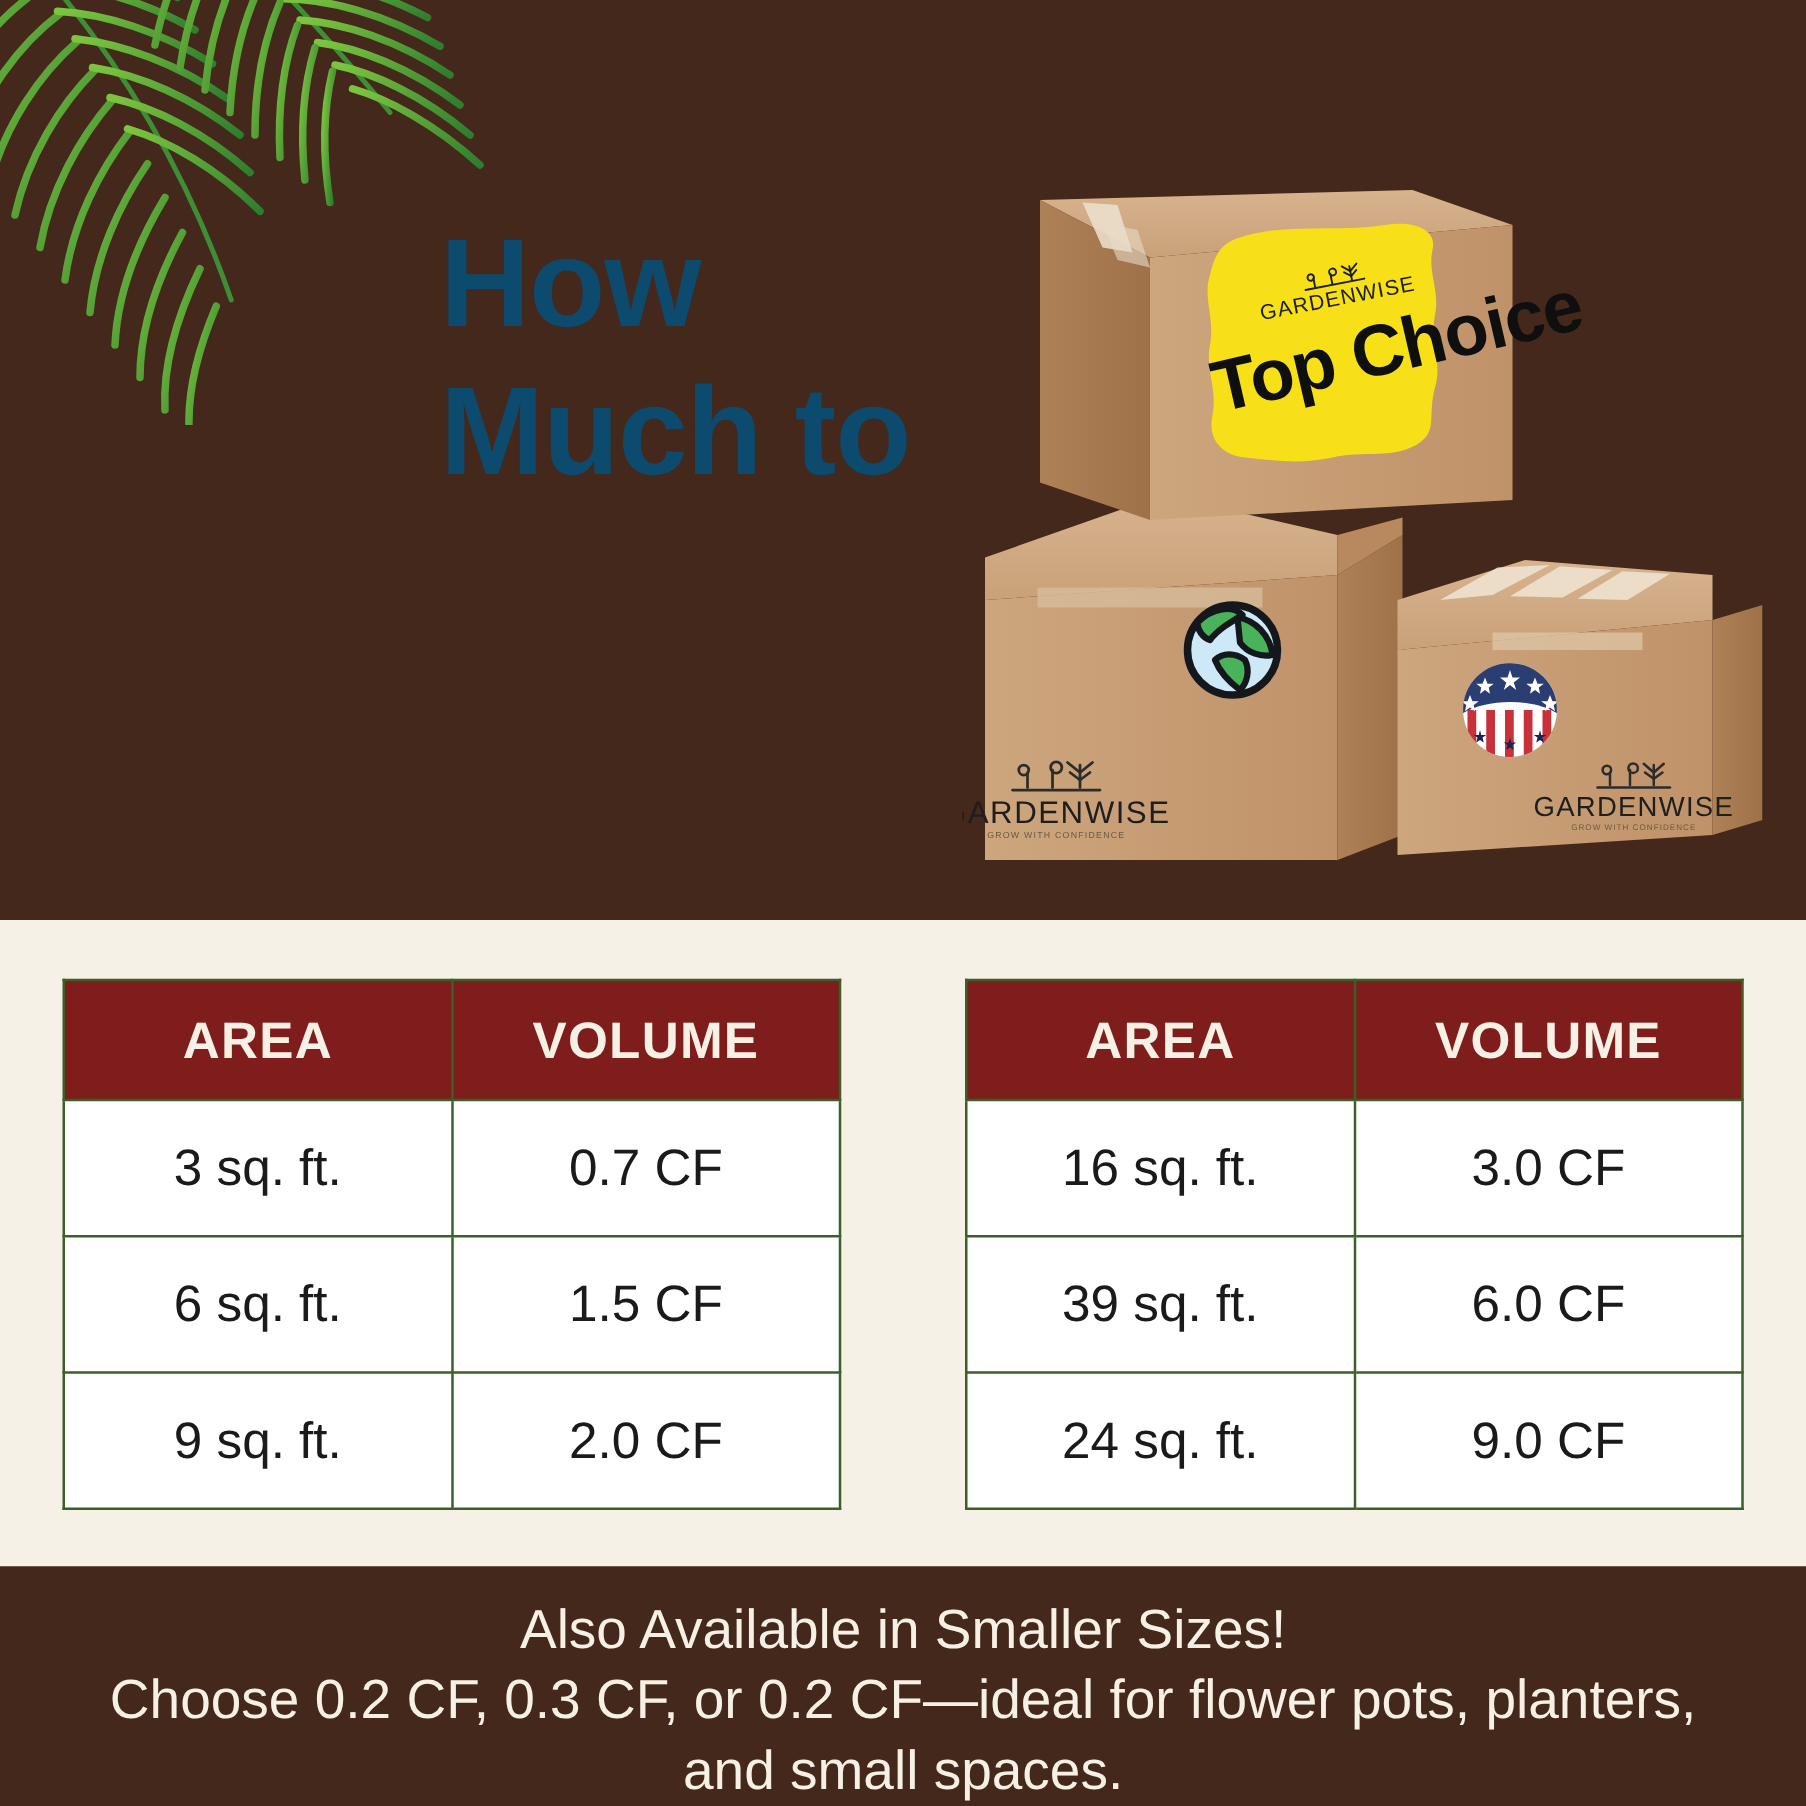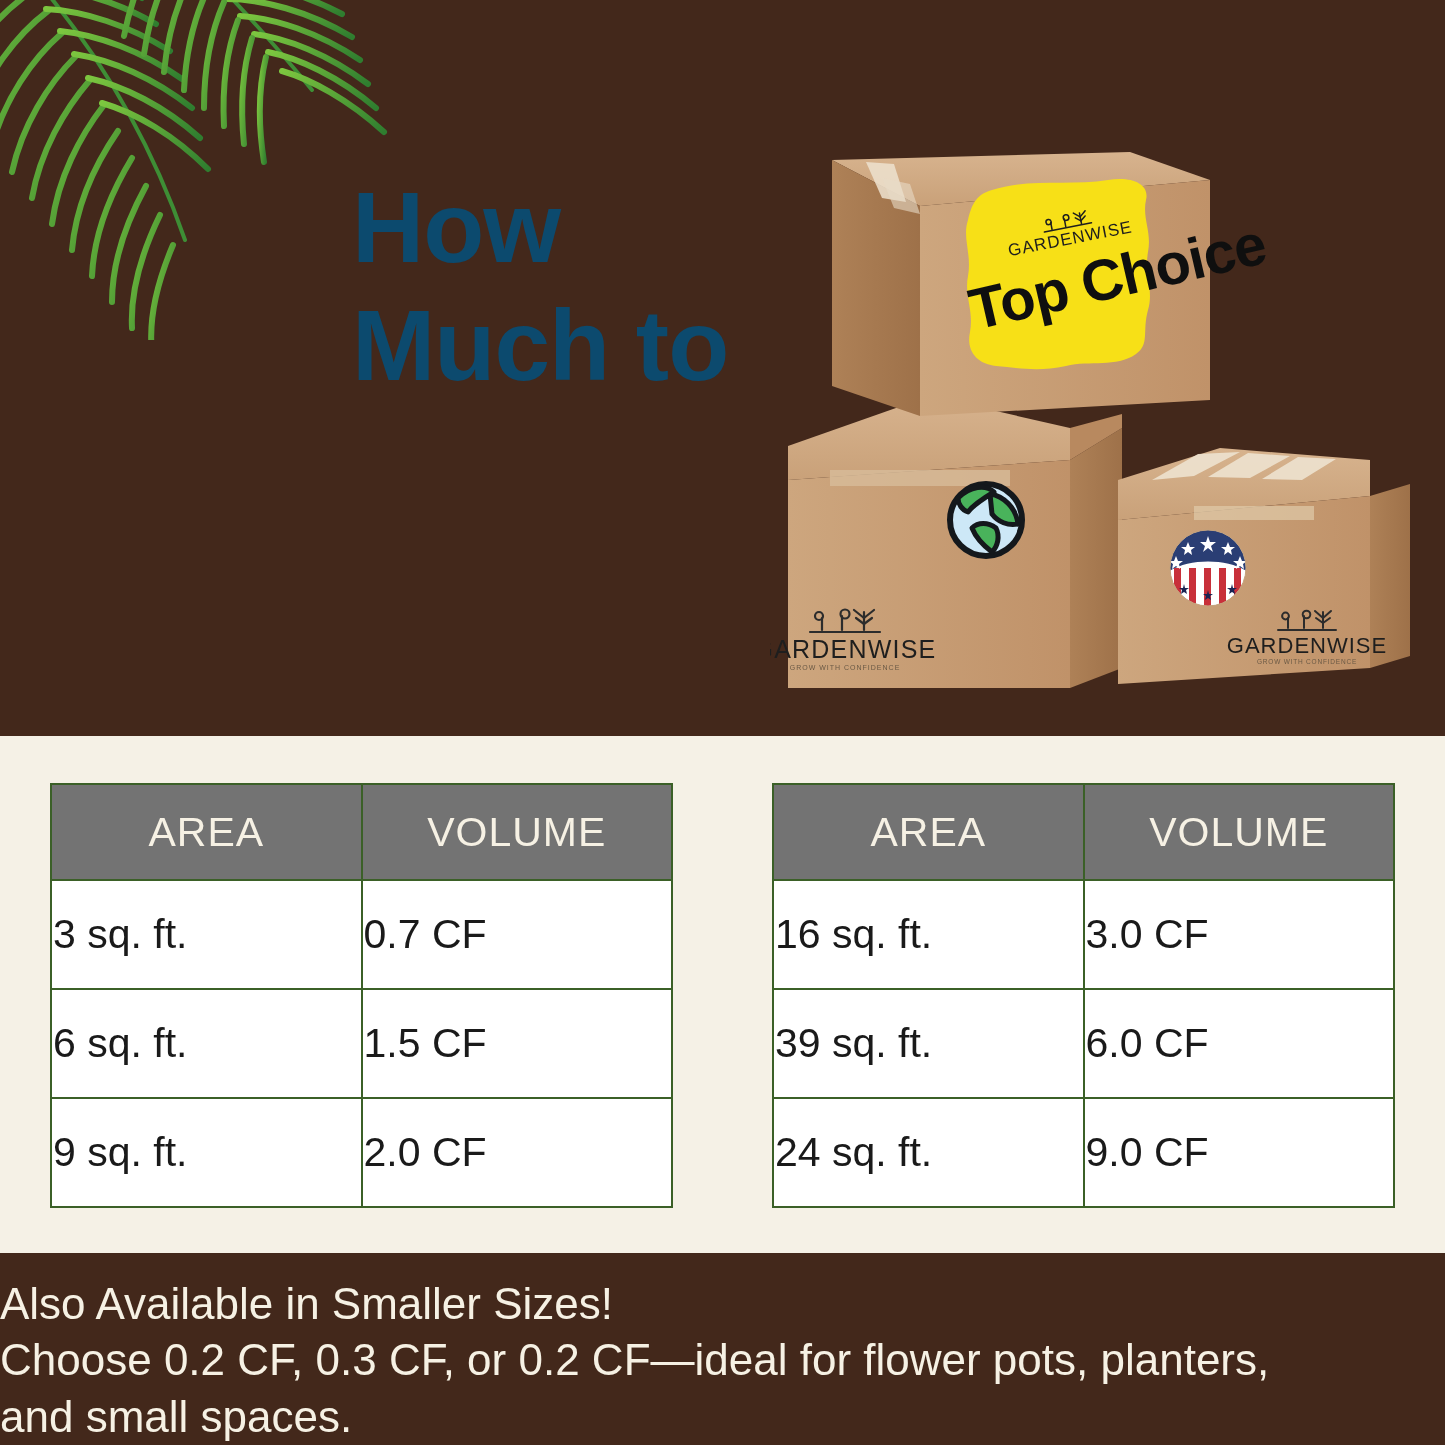--- a/index.html
+++ b/index.html
@@ -27,36 +27,36 @@
   .palm{position:absolute;left:-40px;top:-60px;width:430px;height:400px;pointer-events:none;}
 
   
   .boxes{position:absolute;left:770px;top:128px;width:640px;height:560px;}
 
   
   .tbl{position:absolute;border-collapse:collapse;table-layout:fixed;}
   .tbl.left{left:50px;top:783px;width:623px;}
   .tbl.right{left:772px;top:783px;width:623px;}
   .tbl th{
-    background:#737373;color:#F6F1E4;font-weight:normal;
+    background:#7f1d1d;color:#F6F1E4;font-weight:bold;
     font-size:41px;letter-spacing:1px;height:92px;
     border:2px solid #3B6027;
   }
   .tbl td{
     background:#FFFFFF;color:#1A1A1A;
-    font-size:41px;height:105px;
+    font-size:41px;height:105px;text-align:center;
     border:2px solid #3B6027;
   }
   .tbl col.c1{width:50%;}
   .tbl col.c2{width:50%;}
 
   
   .footer{
     position:absolute;left:0;top:1276px;width:1445px;
-    color:#F6F1E4;
+    text-align:center;color:#F6F1E4;
     font-size:44px;line-height:1.28;
   }
   .footer div{white-space:nowrap;}
 </style>
 </head>
 <body>
 
 <div id="poster">
 
   <div class="band-top"></div>

